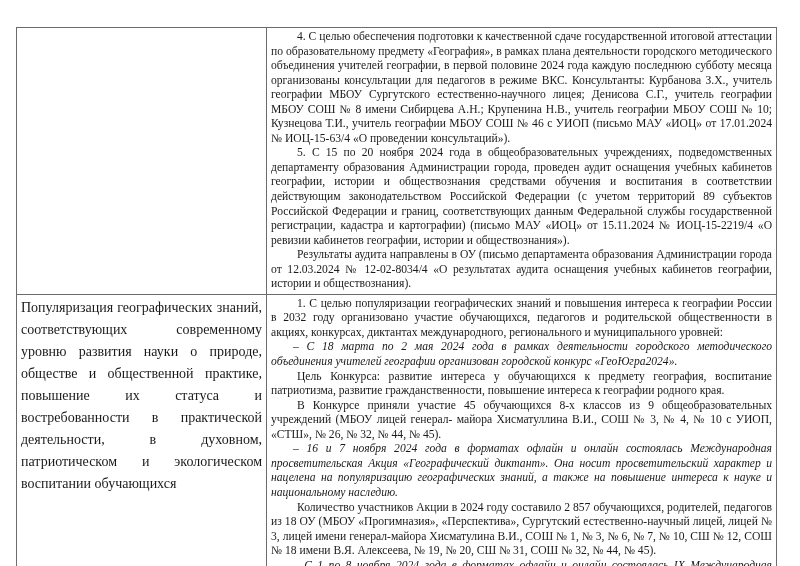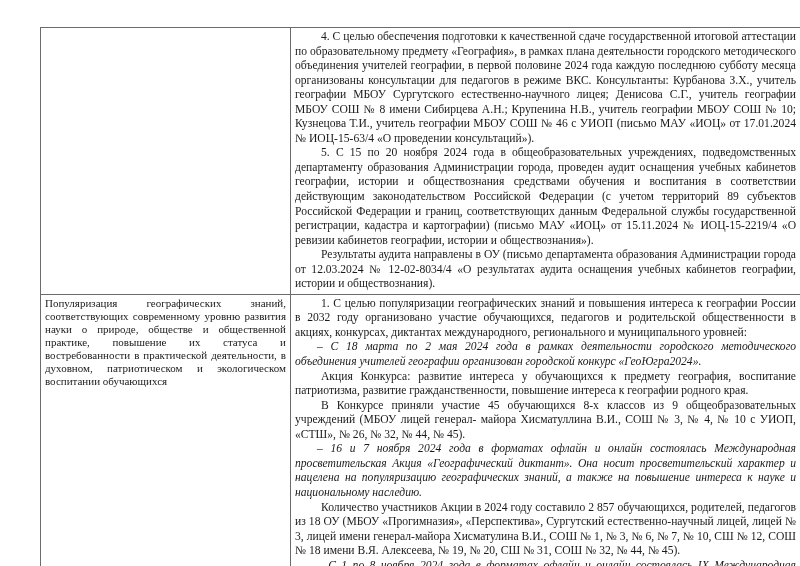--- a/index.html
+++ b/index.html
@@ -12,21 +12,20 @@
     height: 566px;
     overflow: hidden;
     font-family: "Liberation Serif", "DejaVu Serif", serif;
     color: #1a1a1a;
   }
   .page {
     position: relative;
     width: 696px;
     height: 566px;
     background: #ffffff;
-    margin-left: 24px;
   }
   table.doc-table {
     position: absolute;
     left: 16px;
     top: 27px;
     width: 760px;
     border-collapse: collapse;
     table-layout: fixed;
   }
   table.doc-table td {
@@ -55,22 +54,22 @@
     word-spacing: normal;
   }
   p.ind {
     text-indent: 26px;
   }
   p.ind-dash {
     text-indent: 22px;
     font-style: italic;
   }
   .cell-left .para {
-    font-size: 11px;
-    line-height: 13px;
+    font-size: 14px;
+    line-height: 22px;
   }
   .spacer-left {
     height: 150px;
   }
 </style>
 </head>
 <body>
 
 <div class="page">
 
@@ -95,21 +94,21 @@
       <tr>
         <td class="col-left">
           <div class="cell-inner cell-left">
             <p class="para">Популяризация географических знаний, соответствующих современному уровню развития науки о природе, обществе и общественной практике, повышение их статуса и востребованности в практической деятельности, в духовном, патриотическом и экологическом воспитании обучающихся</p>
           </div>
         </td>
         <td class="col-right">
           <div class="cell-inner">
             <p class="para ind">1. С целью популяризации географических знаний и повышения интереса к географии России в 2032 году организовано участие  обучающихся, педагогов и родительской общественности в  акциях, конкурсах, диктантах международного, регионального и муниципального уровней:</p>
             <p class="para ind-dash">– С 18 марта по 2 мая 2024 года в рамках деятельности городского методического объединения учителей географии организован городской конкурс «ГеоЮгра2024».</p>
-            <p class="para ind">Акция Конкурса: развитие интереса у обучающихся к предмету география, воспитание патриотизма, развитие гражданственности, повышение интереса к географии родного края.</p>
+            <p class="para ind">Цель Конкурса: развитие интереса у обучающихся к предмету география, воспитание патриотизма, развитие гражданственности, повышение интереса к географии родного края.</p>
             <p class="para ind">В Конкурсе приняли участие 45 обучающихся 8-х классов из 9 общеобразовательных учреждений (МБОУ лицей  генерал- майора Хисматуллина В.И., СОШ № 3, № 4, № 10 с УИОП, «СТШ», № 26, № 32, № 44, № 45).</p>
             <p class="para ind-dash">– 16 и 7 ноября 2024 года в форматах офлайн и онлайн состоялась Международная просветительская Акция «Географический диктант». Она носит просветительский характер и нацелена на популяризацию географических знаний, а также на повышение интереса к науке и национальному наследию.</p>
             <p class="para ind">Количество участников Акции в 2024 году составило 2 857 обучающихся, родителей, педагогов из 18 ОУ (МБОУ «Прогимназия», «Перспектива», Сургутский естественно-научный лицей, лицей № 3, лицей имени генерал-майора Хисматулина В.И., СОШ № 1, № 3, № 6, № 7, № 10, СШ № 12, СОШ № 18 имени В.Я. Алексеева,  № 19, № 20, СШ № 31, СОШ № 32, № 44, № 45).</p>
             <p class="para ind-dash">– С 1 по 8 ноября 2024 года в форматах офлайн и онлайн состоялась IX Международная просветительская акция «Большой этнографический диктант».</p>
           </div>
         </td>
       </tr>
 
     </tbody>
   </table>

